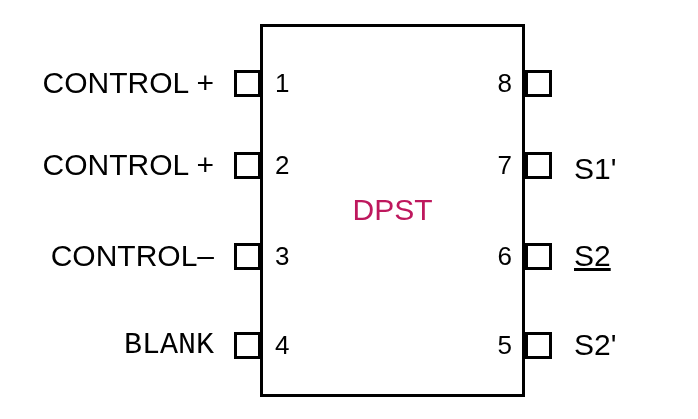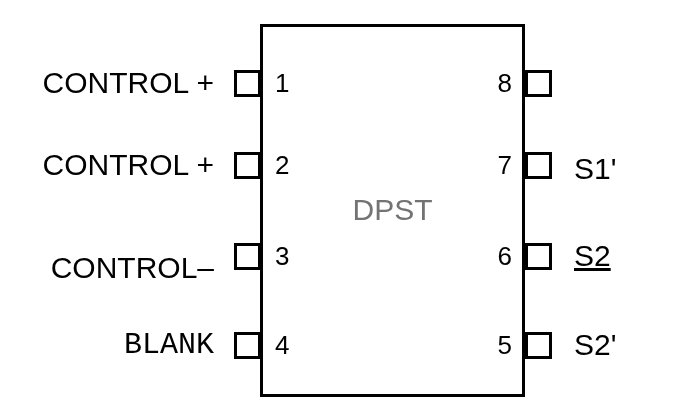--- a/index.html
+++ b/index.html
@@ -30,21 +30,21 @@
   }
   .part-name {
     position: absolute;
     left: 260px;
     top: 188px;
     width: 265px;
     height: 44px;
     line-height: 44px;
     text-align: center;
     font-size: 30px;
-    color: #737373;
+    color: #be185d;
     z-index: 3;
     white-space: nowrap;
   }
   .pin-pad {
     position: absolute;
     width: 27px;
     height: 27px;
     border: 3px solid #000000;
     box-sizing: border-box;
     background: #ffffff;
@@ -98,21 +98,21 @@
   <div class="pin-pad left" style="top:70px;"></div>
   <div class="pin-number left" style="top:68px;">1</div>
   <div class="pin-label left" style="top:67px;">CONTROL +</div>
 
   <div class="pin-pad left" style="top:152px;"></div>
   <div class="pin-number left" style="top:150px;">2</div>
   <div class="pin-label left" style="top:149px;">CONTROL +</div>
 
   <div class="pin-pad left" style="top:243px;"></div>
   <div class="pin-number left" style="top:241px;">3</div>
-  <div class="pin-label left" style="top:240px;margin-top:12px;">CONTROL–</div>
+  <div class="pin-label left" style="top:240px;">CONTROL–</div>
 
   <div class="pin-pad left" style="top:332px;"></div>
   <div class="pin-number left" style="top:330px;">4</div>
   <div class="pin-label left" style="top:329px;font-family:Liberation Mono, monospace;">BLANK</div>
 
   <div class="pin-pad right" style="top:70px;"></div>
   <div class="pin-number right" style="top:68px;">8</div>
 
   <div class="pin-pad right" style="top:152px;"></div>
   <div class="pin-number right" style="top:150px;">7</div>

